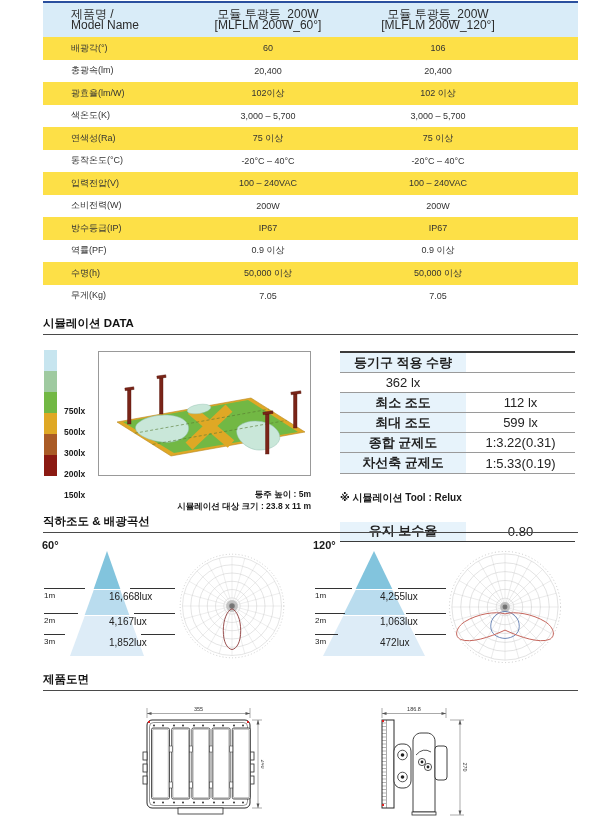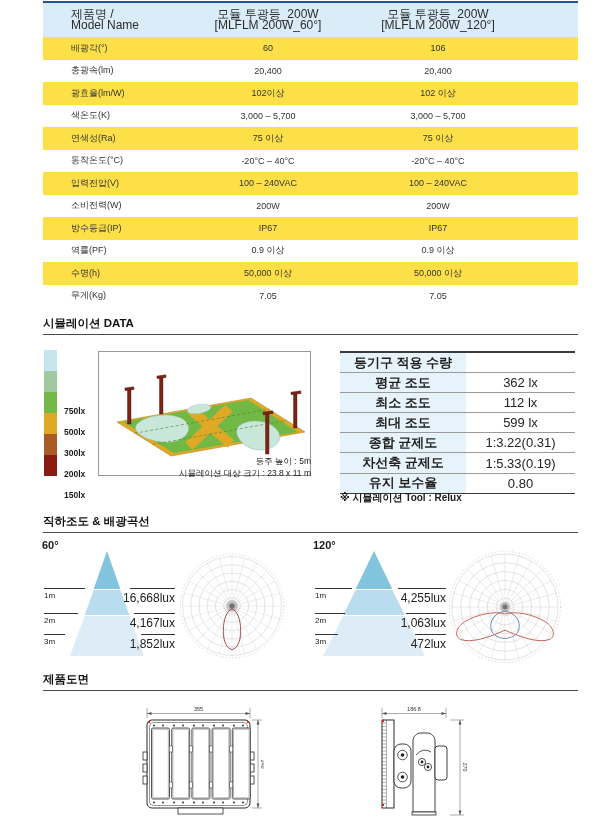--- a/index.html
+++ b/index.html
@@ -20,39 +20,39 @@
   
   .sec-title{position:absolute;left:43px;font-size:11.5px;font-weight:700;color:#111;}
   .sec-rule{position:absolute;left:43px;width:535px;border-top:1px solid #4a4a4a;height:0;}
 
   
   .legend{position:absolute;left:44px;top:350px;width:70px;height:126px;}
   .legend-band{position:absolute;left:0;width:13px;height:21px;}
   .legend-label{position:absolute;left:20px;font-size:8.5px;font-weight:700;color:#1a1a1a;margin-top:40px;}
   #sim-image{position:absolute;left:98px;top:351px;width:211px;height:123px;
              border:1px solid #999;background:#fff;}
-  .sim-captions{position:absolute;left:98px;top:456px;width:213px;text-align:right;
-                font-size:8.5px;font-weight:400;color:#1a1a1a;line-height:11.5px;}
+  .sim-captions{position:absolute;left:98px;top:489px;width:213px;text-align:right;
+                font-size:8.5px;font-weight:700;color:#1a1a1a;line-height:11.5px;}
   .sim-table{position:absolute;left:340px;top:351px;width:235px;
              border-top:2px solid #3a3a3a;border-bottom:1.5px solid #3a3a3a;}
   .sim-trow{display:grid;grid-template-columns:126px 109px;height:19.1px;
             border-bottom:1px solid #9a9a9a;font-size:13px;}
-  .sim-trow:last-child{border-bottom:none;}
+  .sim-trow:last-child{border-bottom:none;margin-top:48px;}
   .sim-tlabel{background:#e7f3fb;font-weight:700;color:#1f1f1f;display:flex;
               align-items:center;justify-content:center;}
   .sim-tvalue{display:flex;align-items:center;justify-content:center;color:#222;}
   .sim-note{position:absolute;left:340px;top:491px;font-size:10px;font-weight:700;color:#1a1a1a;}
 
   
   .angle-label{position:absolute;font-size:11px;font-weight:700;color:#1a1a1a;}
   #angle60{left:42px;top:539px;}
   #angle120{left:313px;top:539px;}
   .tick{position:absolute;height:0;border-top:1.2px solid #333;}
   .tick-label{position:absolute;font-size:8px;color:#222;}
-  .lux-value{position:absolute;width:66px;text-align:right;font-size:12px;color:#222;}
+  .lux-value{position:absolute;width:66px;font-size:10px;color:#222;}
   #cone60{position:absolute;left:69px;top:551px;}
   #cone120{position:absolute;left:322px;top:551px;}
   #polar60{position:absolute;left:177px;top:551px;}
   #polar120{position:absolute;left:446px;top:548px;}
   #t60-l1{left:44px;top:588px;width:41px;} #t60-l2{left:44px;top:613px;width:34px;} #t60-l3{left:44px;top:634px;width:21px;}
   #t60-r1{left:130px;top:588px;width:45px;} #t60-r2{left:134px;top:613px;width:41px;} #t60-r3{left:141px;top:634px;width:34px;}
   #d60-1{left:44px;top:591px;} #d60-2{left:44px;top:616px;} #d60-3{left:44px;top:637px;}
   #v60-1{left:109px;top:591px;} #v60-2{left:109px;top:616px;} #v60-3{left:109px;top:637px;}
   #t120-l1{left:315px;top:588px;width:37px;} #t120-l2{left:315px;top:613px;width:30px;} #t120-l3{left:315px;top:634px;width:23px;}
   #t120-r1{left:398px;top:588px;width:48px;} #t120-r2{left:406px;top:613px;width:40px;} #t120-r3{left:415px;top:634px;width:31px;}
@@ -201,21 +201,20 @@
   <div class="sim-captions">
     <div>등주 높이 : 5m</div>
     <div>시뮬레이션 대상 크기 : 23.8 x 11 m</div>
   </div>
 
   <div class="sim-table">
     <div class="sim-trow">
       <div class="sim-tlabel">등기구 적용 수량</div>
     </div>
     <div class="sim-trow">
-      <div class="sim-tlabel">평균 조도</div>
       <div class="sim-tvalue">362 lx</div>
     </div>
     <div class="sim-trow">
       <div class="sim-tlabel">최소 조도</div>
       <div class="sim-tvalue">112 lx</div>
     </div>
     <div class="sim-trow">
       <div class="sim-tlabel">최대 조도</div>
       <div class="sim-tvalue">599 lx</div>
     </div>

